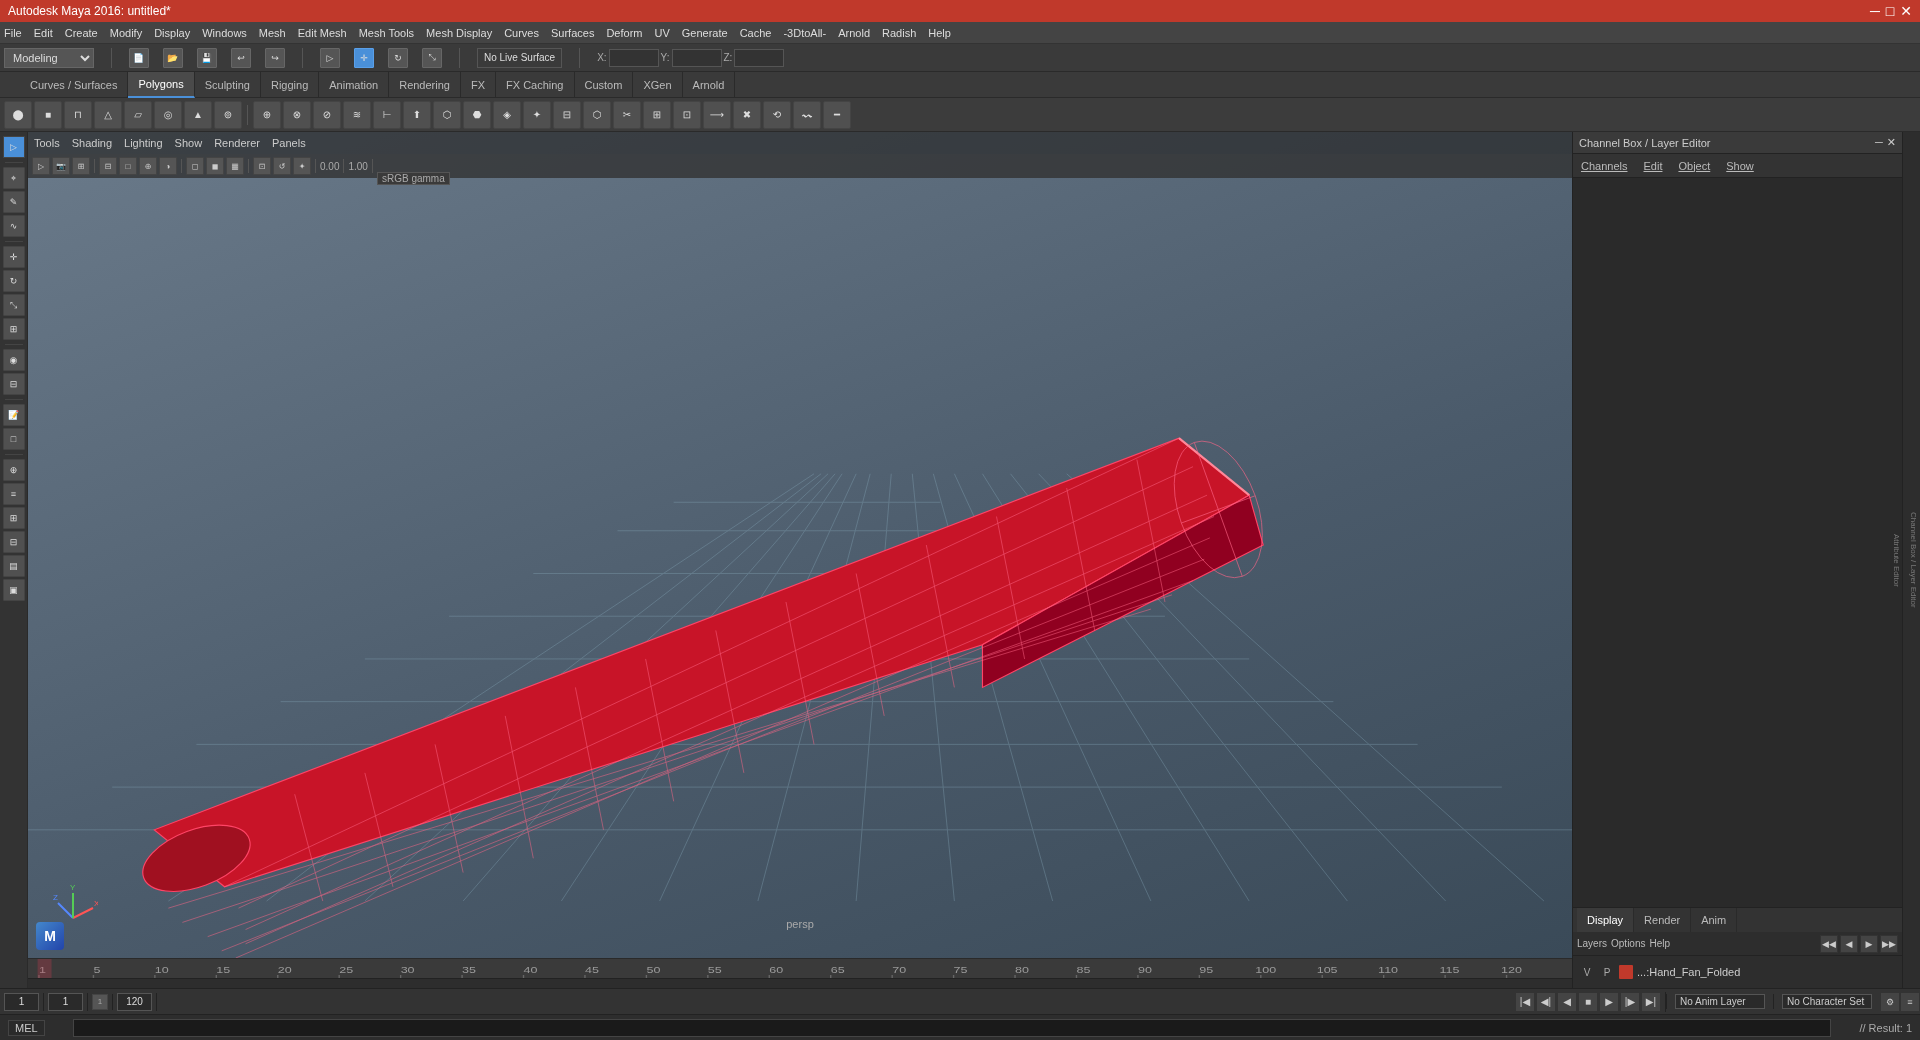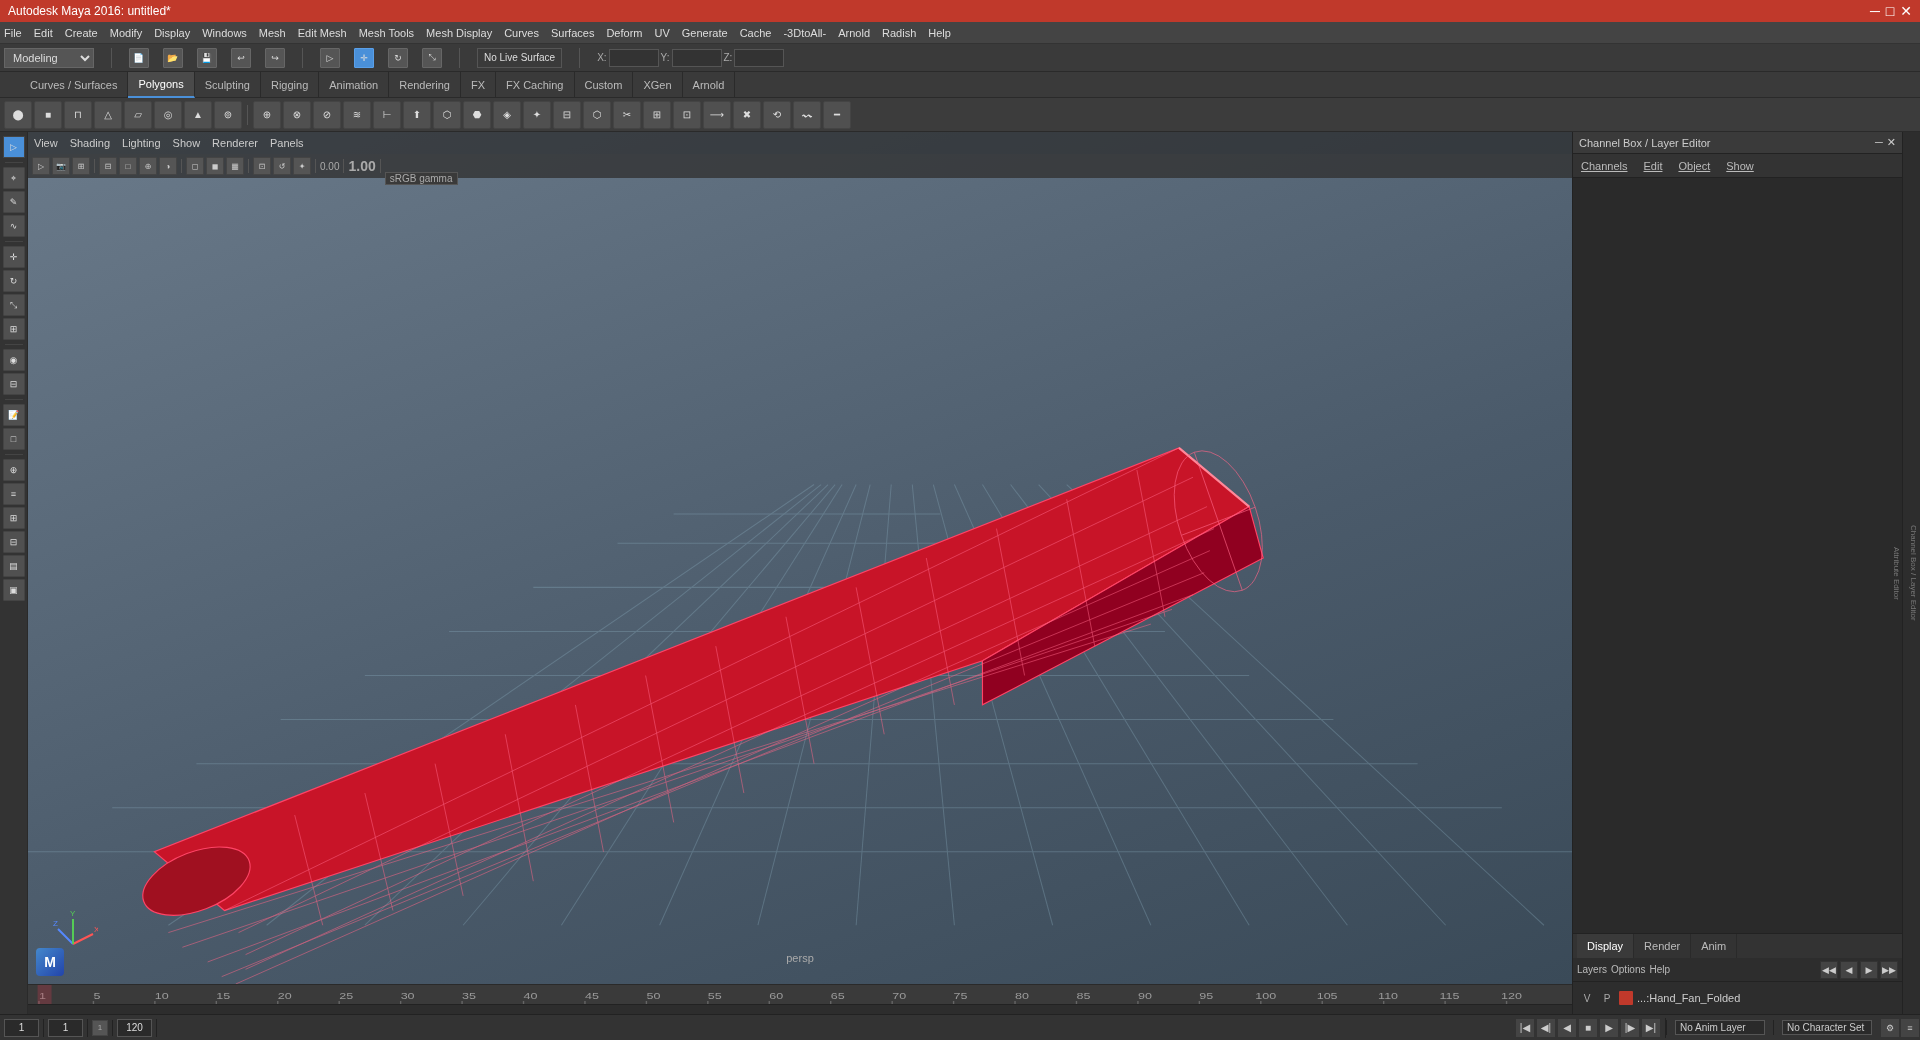--- a/index.html
+++ b/index.html
@@ -104,21 +104,21 @@
     .vp-sep { width: 1px; height: 14px; background: #555; margin: 0 2px; }
 
     
     #grid-svg {
       position: absolute;
       bottom: 0; left: 0; right: 0; top: 0;
       width: 100%; height: 100%;
     }
 
     #viewport-label {
-      position: absolute; bottom: 20px; left: 50%;
+      position: absolute; bottom: 28px; left: 50%;
       transform: translateX(-50%);
       color: #aaa; font-size: 11px;
     }
 
     #axis-indicator {
       position: absolute; bottom: 30px; left: 20px;
       display: flex; flex-direction: column; align-items: flex-start;
     }
 
     
@@ -409,21 +409,21 @@
           <line x1="820" y1="215" x2="870" y2="255" stroke="#ff8899" stroke-width="1.5"></line>
 
           <g stroke="#ff6688" stroke-width="0.5" fill="none" opacity="0.8">
             <ellipse cx="848" cy="265" rx="28" ry="50" transform="rotate(-20,848,265)"></ellipse>
             <line x1="848" y1="215" x2="848" y2="315" transform="rotate(-20,848,265)"></line>
             <line x1="820" y1="265" x2="876" y2="265" transform="rotate(-20,848,265)"></line>
           </g>
         </svg>
 
         <div id="viewport-header">
-          <span>View</span>
+          <span>Tools</span>
           <span>Shading</span>
           <span>Lighting</span>
           <span>Show</span>
           <span>Renderer</span>
           <span>Panels</span>
         </div>
 
         <div id="viewport-toolbar">
           <div class="vp-btn">▷</div>
           <div class="vp-btn">📷</div>
@@ -437,21 +437,21 @@
           <div class="vp-btn">◻</div>
           <div class="vp-btn">◼</div>
           <div class="vp-btn">▦</div>
           <div class="vp-sep"></div>
           <div class="vp-btn">⊡</div>
           <div class="vp-btn">↺</div>
           <div class="vp-btn">✦</div>
           <div class="vp-sep"></div>
           <span style="color:#aaa;font-size:10px;">0.00</span>
           <div class="vp-sep"></div>
-          <span style="color:#aaa;font-size:14px;font-weight:bold;">1.00</span>
+          <span style="color:#aaa;font-size:10px;">1.00</span>
           <div class="vp-sep"></div>
           <span style="color:#aaa;font-size:10px;padding:0 4px;background:#3a3a3a;border:1px solid #555;cursor:pointer;margin-top:24px;">sRGB gamma</span>
         </div>
 
         <div id="axis-indicator">
           <svg width="50" height="50" viewBox="0 0 50 50">
             <line x1="25" y1="40" x2="10" y2="25" stroke="#5588ff" stroke-width="2"></line>
             <line x1="25" y1="40" x2="45" y2="30" stroke="#ff5555" stroke-width="2"></line>
             <line x1="25" y1="40" x2="25" y2="15" stroke="#55cc55" stroke-width="2"></line>
             <text x="5" y="22" fill="#5588ff" font-size="8">Z</text>
@@ -616,14 +616,25 @@
       <span style="font-size:10px;color:#ccc;background:#2a2a2a;border:1px solid #555;padding:1px 4px;cursor:pointer;min-width:90px;">No Anim Layer</span>
     </div>
 
     <div style="display:flex;align-items:center;gap:4px;padding:0 8px;border-left:1px solid #222;">
       <span style="font-size:10px;color:#ccc;background:#2a2a2a;border:1px solid #555;padding:1px 4px;cursor:pointer;min-width:90px;">No Character Set</span>
     </div>
     <div style="width:20px;height:20px;background:#444;border:1px solid #333;display:flex;align-items:center;justify-content:center;font-size:9px;cursor:pointer;">⚙</div>
     <div style="width:20px;height:20px;background:#444;border:1px solid #333;display:flex;align-items:center;justify-content:center;font-size:9px;cursor:pointer;">≡</div>
   </div>
 
+  <div id="status-bar">
+    <div id="status-left">
+      <span style="background:#2a2a2a;border:1px solid #444;padding:1px 6px;font-size:11px;color:#ccc;cursor:pointer;">MEL</span>
+    </div>
+    <div style="flex:1;padding:0 8px;">
+      <input type="text" style="width: 100%; height: 18px; background: rgb(26, 26, 26); border: 1px solid rgb(68, 68, 68); color: rgb(221, 221, 221); font-size: 11px; padding: 0px 4px;" value="">
+    </div>
+    <div id="status-right">
+      <span style="color:#aaa;font-size:11px;">// Result: 1</span>
+    </div>
+  </div>
 
 </div>
 
 </body></html>

